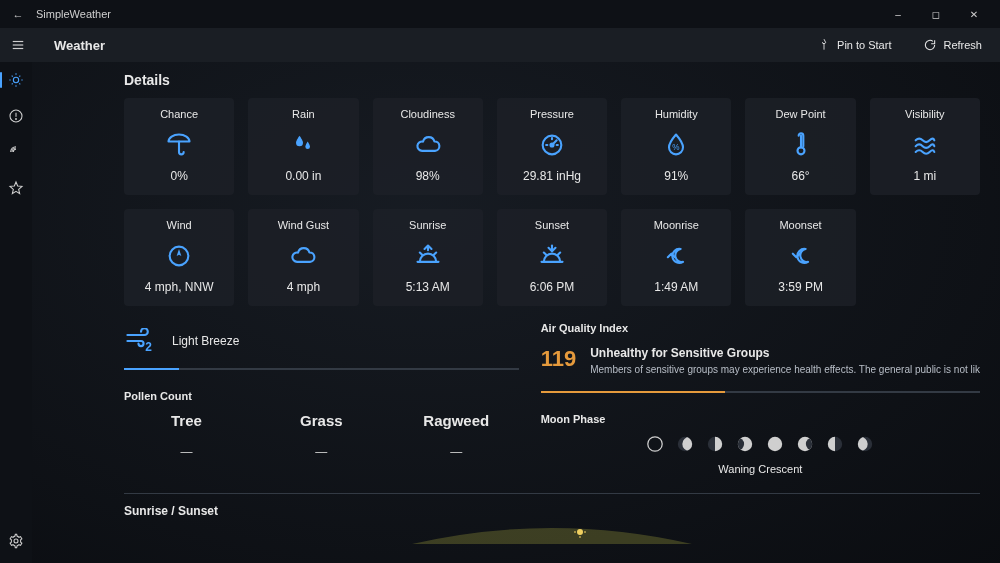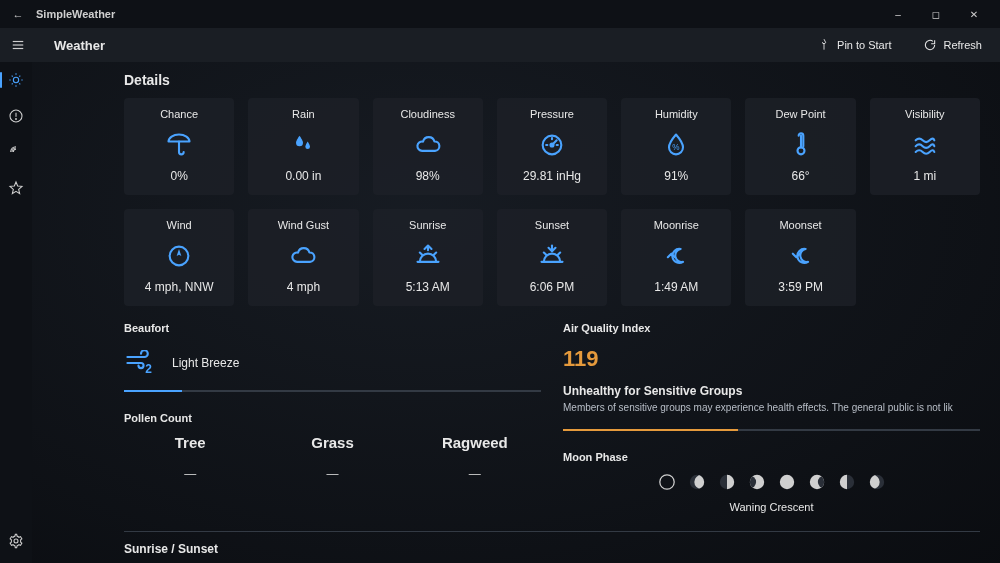--- a/index.html
+++ b/index.html
@@ -1,19 +1,19 @@
 <!DOCTYPE html>
 <html><head>
 <meta charset="utf-8">
 <style>
   * { box-sizing: border-box; margin: 0; padding: 0; font-family: "Segoe UI", Arial, sans-serif; }
   body { width: 1000px; height: 563px; background: #0e1116; color: #e8e8e8; overflow: hidden; position: relative; }
   .titlebar { height: 28px; display: flex; align-items: center; padding: 0 8px; font-size: 11px; color: #cfcfcf; background: #0e1116; }
   .titlebar .back { width: 20px; text-align: center; color: #cfcfcf; margin-right: 8px; }
-  .titlebar .appname { flex: 0 0 auto; font-weight: bold; }
+  .titlebar .appname { flex: 0 0 auto; }
   .titlebar .spacer { flex: 1; }
   .winctl { display: flex; gap: 2px; }
   .winctl div { width: 36px; height: 28px; display: flex; align-items: center; justify-content: center; font-size: 10px; color: #cfcfcf; }
   .header { height: 34px; display: flex; align-items: center; padding: 0 10px 0 8px; background: #1a1e24; gap: 16px; }
   .header .menu { width: 20px; display: flex; align-items: center; justify-content: center; margin-right: 10px; }
   .header .menu svg { width: 14px; height: 14px; }
   .header .page { font-size: 13px; font-weight: 600; }
   .header .spacer { flex: 1; }
   .hbtn { display: flex; align-items: center; gap: 6px; font-size: 11px; color: #e8e8e8; padding: 4px 8px; }
   .hbtn svg { width: 14px; height: 14px; }
@@ -33,21 +33,21 @@
   .tile .icon svg { width: 28px; height: 28px; color: #4aa3ff; stroke: #4aa3ff; }
   .tile .value { font-size: 12px; color: #e8e8e8; }
   .lower { display: flex; gap: 22px; margin-top: 16px; }
   .panel { flex: 1; }
   .panel-title { font-size: 11px; font-weight: 600; margin-bottom: 10px; }
   .beaufort-row { display: flex; align-items: center; gap: 14px; padding: 6px 0 14px 0; }
   .beaufort-row svg { width: 34px; height: 26px; }
   .beaufort-label { font-size: 12px; }
   .underline { height: 2px; background: #333a44; position: relative; }
   .underline .fill { position: absolute; left: 0; top: 0; bottom: 0; width: 14%; background: #4aa3ff; }
-  .aqi-row { display: flex; gap: 14px; align-items: flex-start; padding: 2px 0 10px 0; flex-direction: column; }
+  .aqi-row { display: flex; gap: 14px; align-items: flex-start; padding: 2px 0 10px 0; }
   .aqi-num { font-size: 22px; font-weight: 600; color: #e59a3c; line-height: 1; margin-top: 2px; }
   .aqi-text .headline { font-size: 12px; font-weight: 600; margin-bottom: 4px; }
   .aqi-text .desc { font-size: 10px; color: #b8bec7; white-space: nowrap; overflow: hidden; }
   .aqi-bar { height: 2px; background: #333a44; position: relative; margin-top: 6px; }
   .aqi-bar .fill { position: absolute; left: 0; top: 0; bottom: 0; width: 42%; background: #e59a3c; }
   .pollen { display: flex; gap: 10px; margin-top: 8px; }
   .pollen-col { flex: 1; text-align: center; }
   .pollen-col .pl { font-size: 15px; font-weight: 600; margin-bottom: 16px; }
   .pollen-col .pv { font-size: 12px; color: #cfcfcf; }
   .moon-row { display: flex; gap: 12px; justify-content: center; align-items: center; margin: 8px 0 10px 0; }
@@ -282,21 +282,20 @@
               <path d="M16 6 a6 6 0 1 0 2 11 a5 5 0 0 1 -2 -11 Z"></path>
               <polyline points="5 10 8 13 11 10"></polyline>
             </svg>
           </div>
     <div class="value">3:59 PM</div>
         </div>
       </div>
 
     <div class="lower">
       <div class="panel">
-        <div class="panel-title">Beaufort</div>
         <div class="beaufort-row">
           <svg viewBox="0 0 40 30">
             <path d="M4 8 H24 a4 4 0 1 0 -4 -4" fill="none" stroke="#4aa3ff" stroke-width="2.5" stroke-linecap="round"></path>
             <path d="M4 15 H20 a3 3 0 1 1 -3 3" fill="none" stroke="#4aa3ff" stroke-width="2.5" stroke-linecap="round"></path>
             <text x="25" y="27" font-size="14" font-weight="700" fill="#4aa3ff">2</text>
           </svg>
           <div class="beaufort-label">Light Breeze</div>
         </div>
         <div class="underline">
             <div class="fill"></div>

